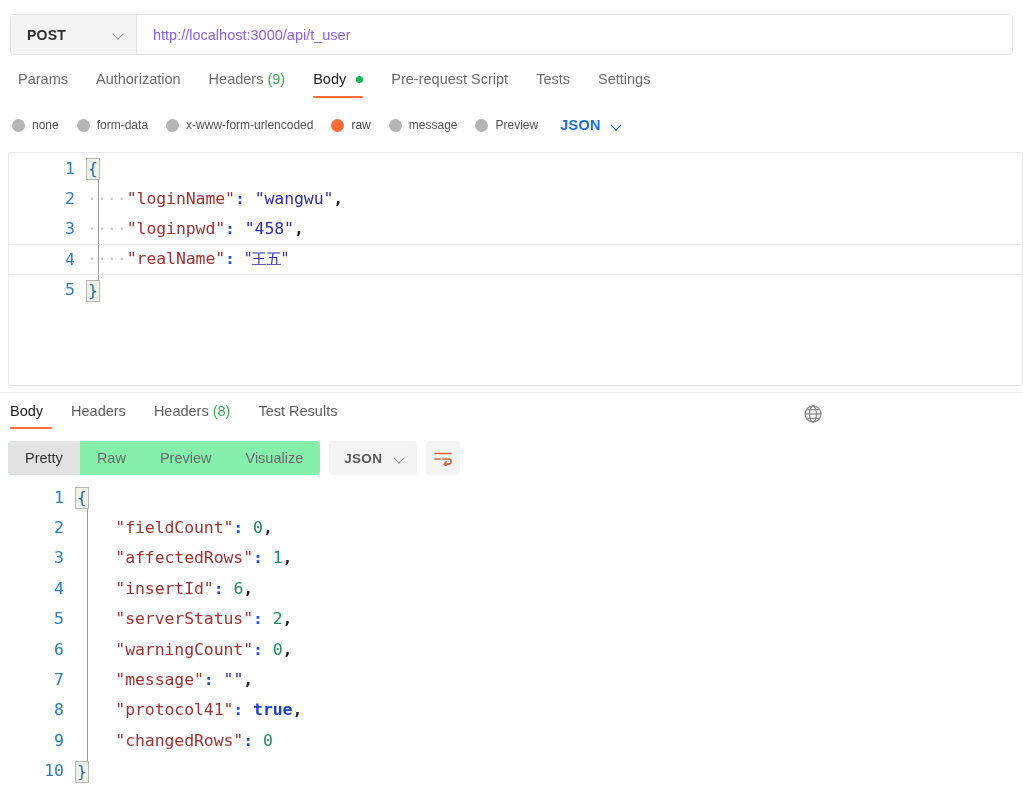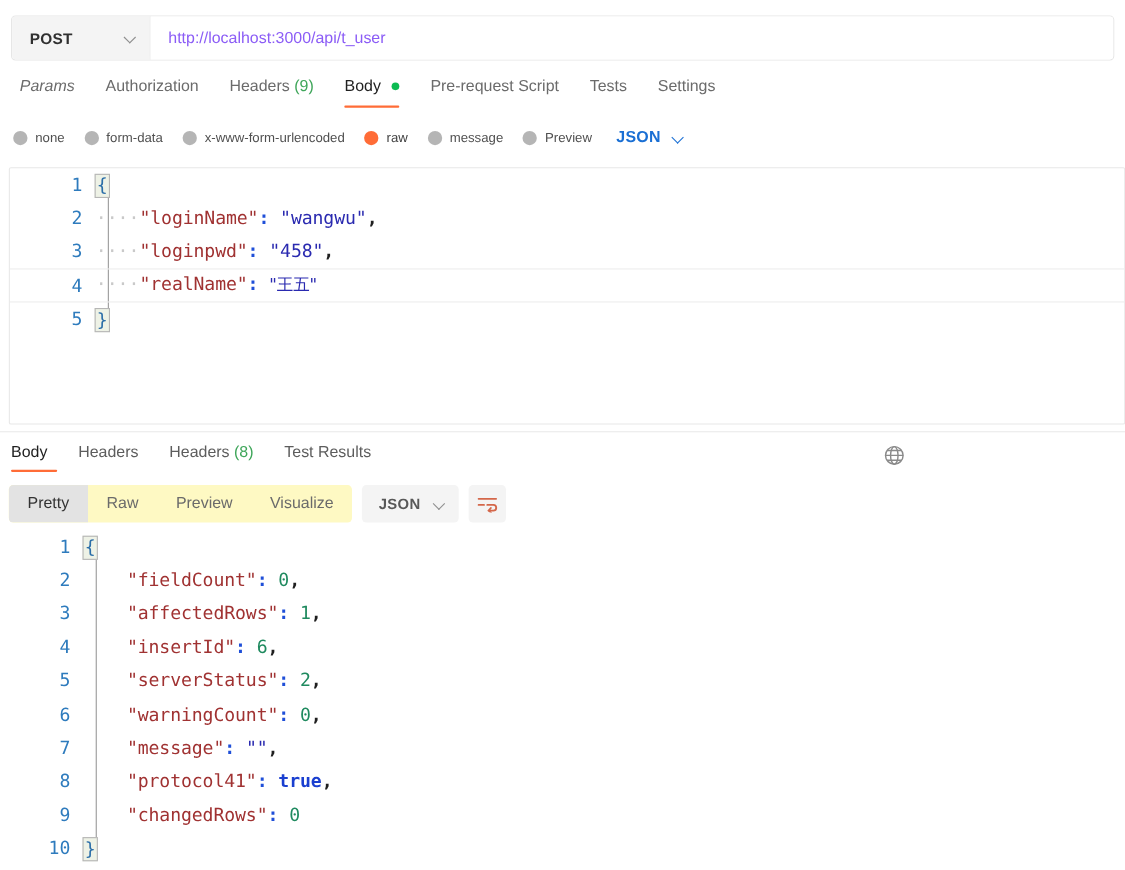--- a/index.html
+++ b/index.html
@@ -56,21 +56,21 @@
   
   .req-tabs {
     position: absolute; left: 12px; top: 68px;
     height: 32px; display: flex; align-items: flex-start; gap: 0;
   }
   .req-tab {
     font-size: 14.5px; color: #6b6b6b; padding: 0 14px;
     position: relative; cursor: pointer; white-space: nowrap;
     line-height: 22px;
   }
-  .req-tab:first-child { padding-left: 6px; font-style: italic; }
+  .req-tab:first-child { padding-left: 6px; }
   .req-tab.active { color: #212121; }
   .req-tab.active .tab-underline {
     position: absolute; left: 14px; right: 14px; bottom: -8px;
     height: 2.5px; background: #ff6c37; border-radius: 2px;
   }
   .req-tab:first-child.active .tab-underline { left: 6px; }
   .tab-count { color: #3fa65a; }
   .green-dot {
     display: inline-block; width: 7px; height: 7px; border-radius: 50%;
     background: #0cbb52; margin-left: 6px; vertical-align: 1px;
@@ -182,21 +182,21 @@
   .globe-btn {
     position: absolute; right: 14px; top: 402px;
     width: 24px; height: 24px; cursor: pointer;
   }
 
   .resp-toolbar {
     position: absolute; left: 8px; top: 441px; height: 34px;
     display: flex; align-items: center;
   }
   .seg-group {
-    display: flex; align-items: stretch; background: #fef9c3;
+    display: flex; align-items: stretch; background: #86efac;
     border-radius: 4px; height: 34px; overflow: hidden;
   }
   .seg {
     display: flex; align-items: center; padding: 0 17px;
     font-size: 14.5px; color: #6b6b6b; cursor: pointer; white-space: nowrap;
   }
   .seg.active { background: #e3e3e3; color: #333; }
   .fmt-select {
     display: flex; align-items: center; background: #f4f4f4;
     border-radius: 4px; height: 34px; padding: 0 12px 0 15px;

